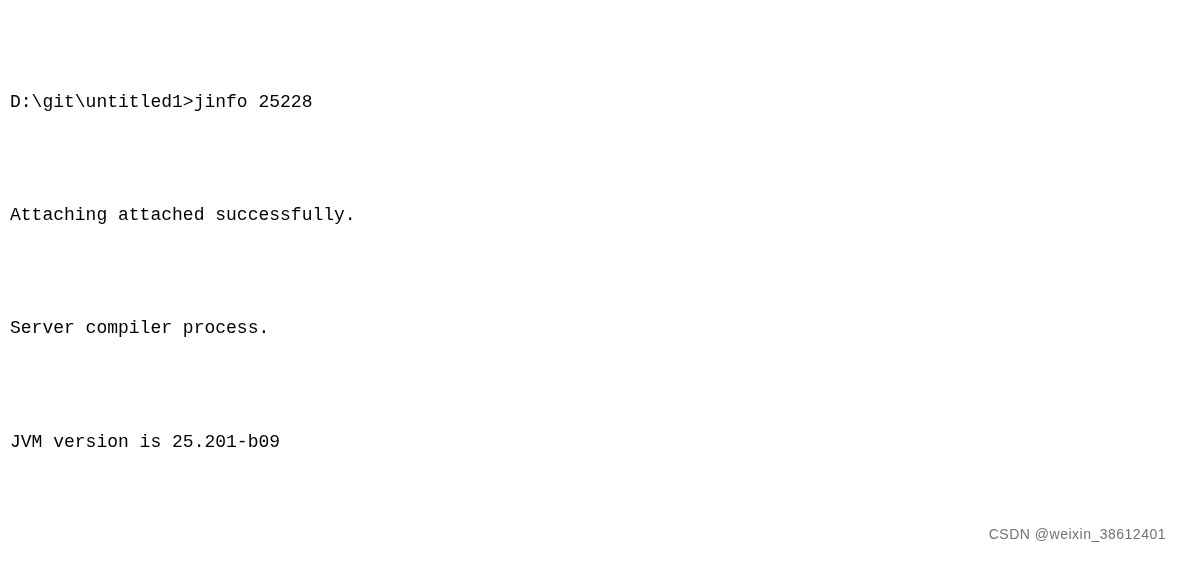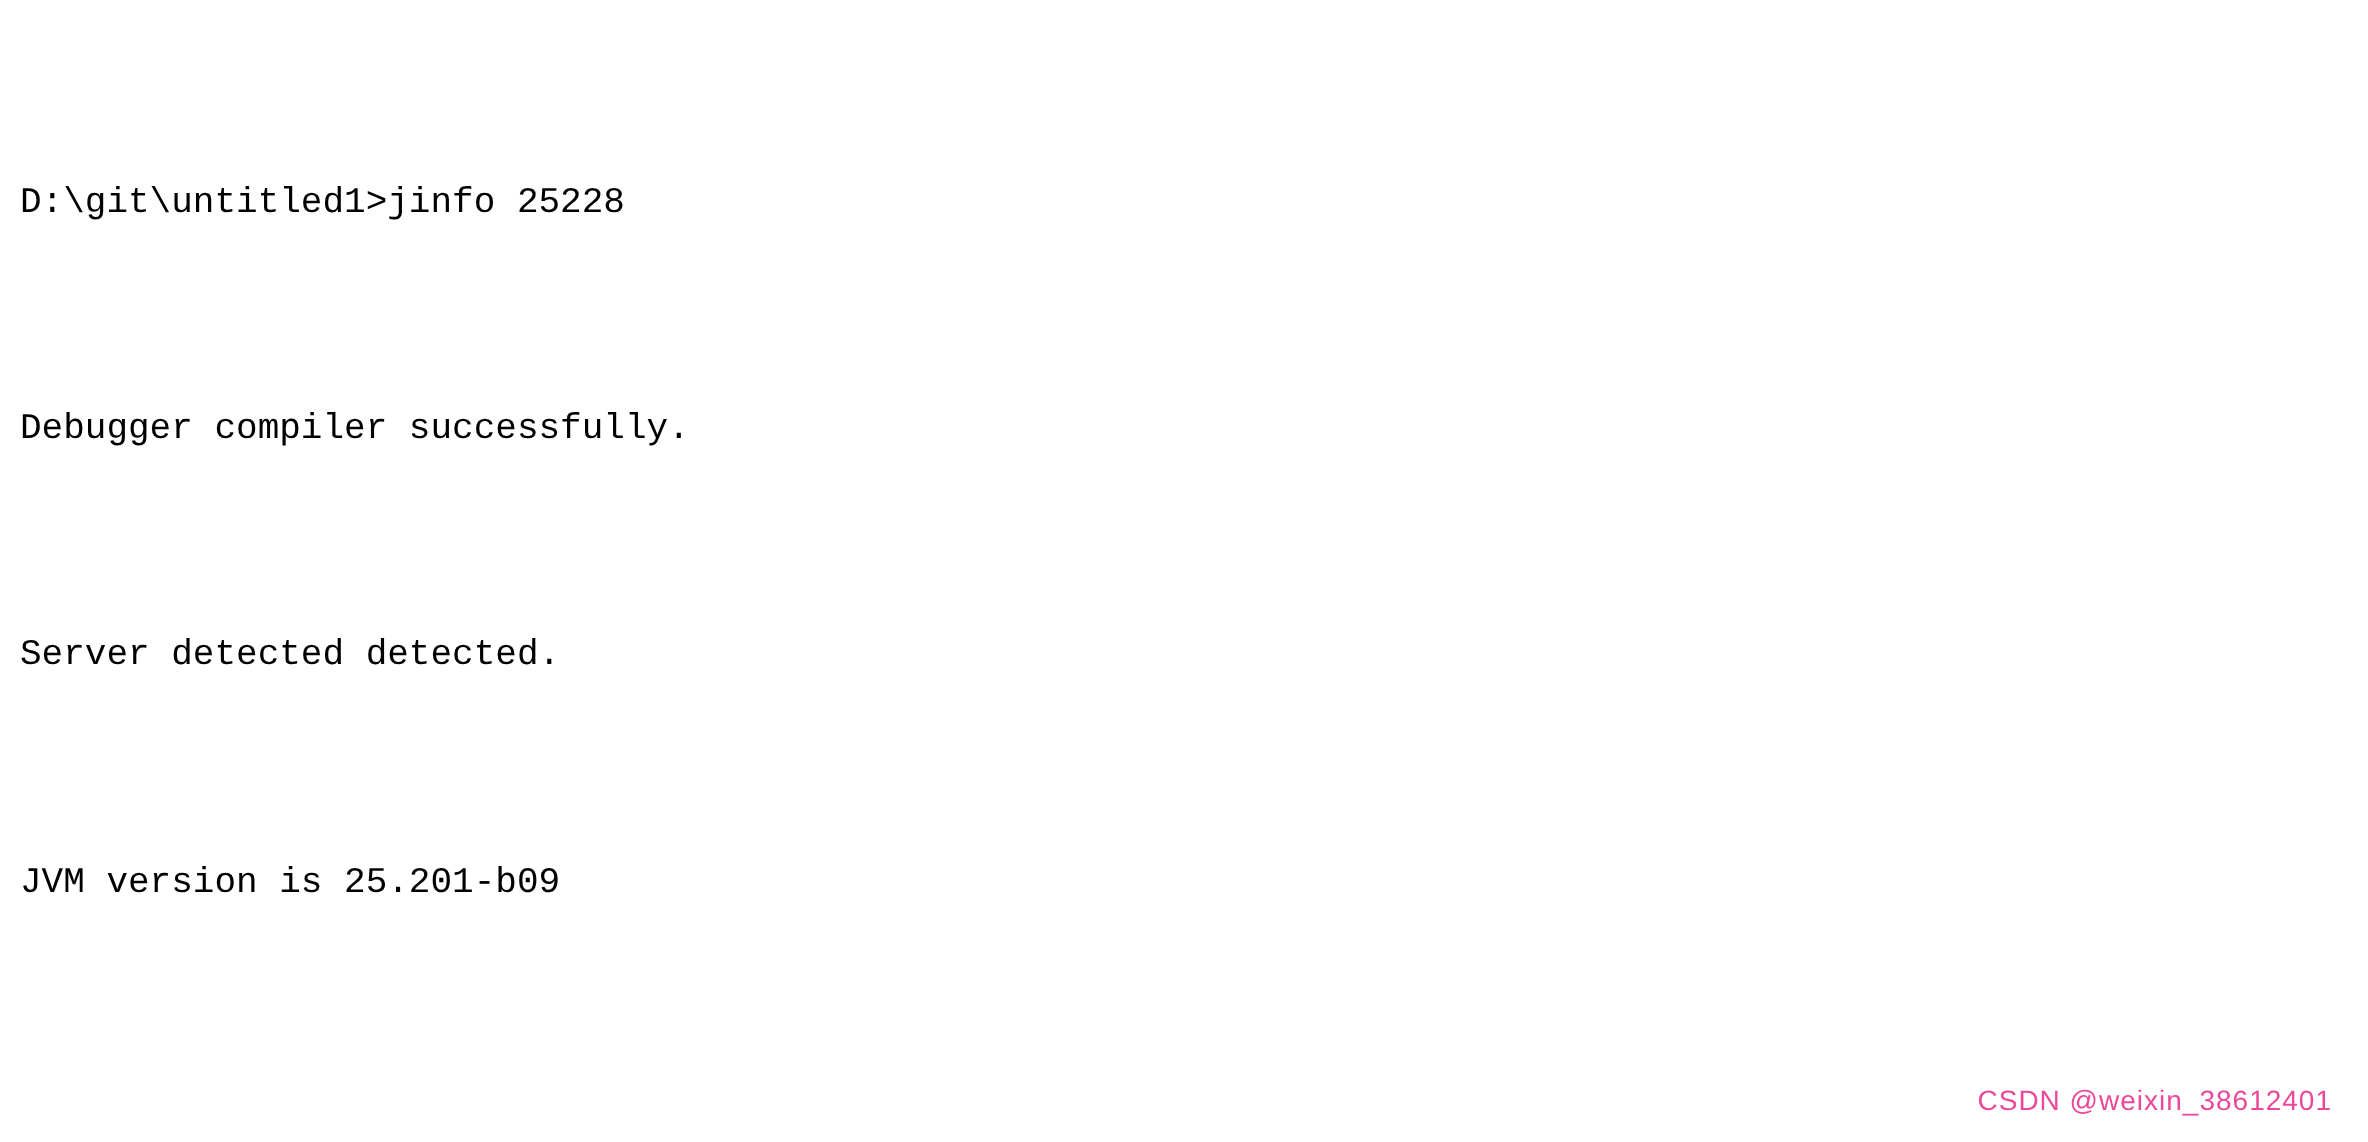--- a/index.html
+++ b/index.html
@@ -20,35 +20,35 @@
       overflow: hidden;
     }
     .terminal-output {
       white-space: pre;
     }
     .line {
       display: block;
     }
     .watermark {
       position: absolute;
-      bottom: 6px;
+      bottom: 22px;
       right: 18px;
       font-family: Arial, sans-serif;
       font-size: 14px;
-      color: #ec4899;
+      color: #737373;
       letter-spacing: 0.5px;
     }
   </style>
 </head>
 <body>
 
 <div class="terminal-output">
   <span class="line">D:\git\untitled1&gt;jinfo 25228</span>
-  <span class="line">Debugger compiler successfully.</span>
-  <span class="line">Server detected detected.</span>
+  <span class="line">Attaching attached successfully.</span>
+  <span class="line">Server compiler process.</span>
   <span class="line">JVM version is 25.201-b09</span>
   
   <span class="line"></span>
   
   
   
   
   
   
 </div>

